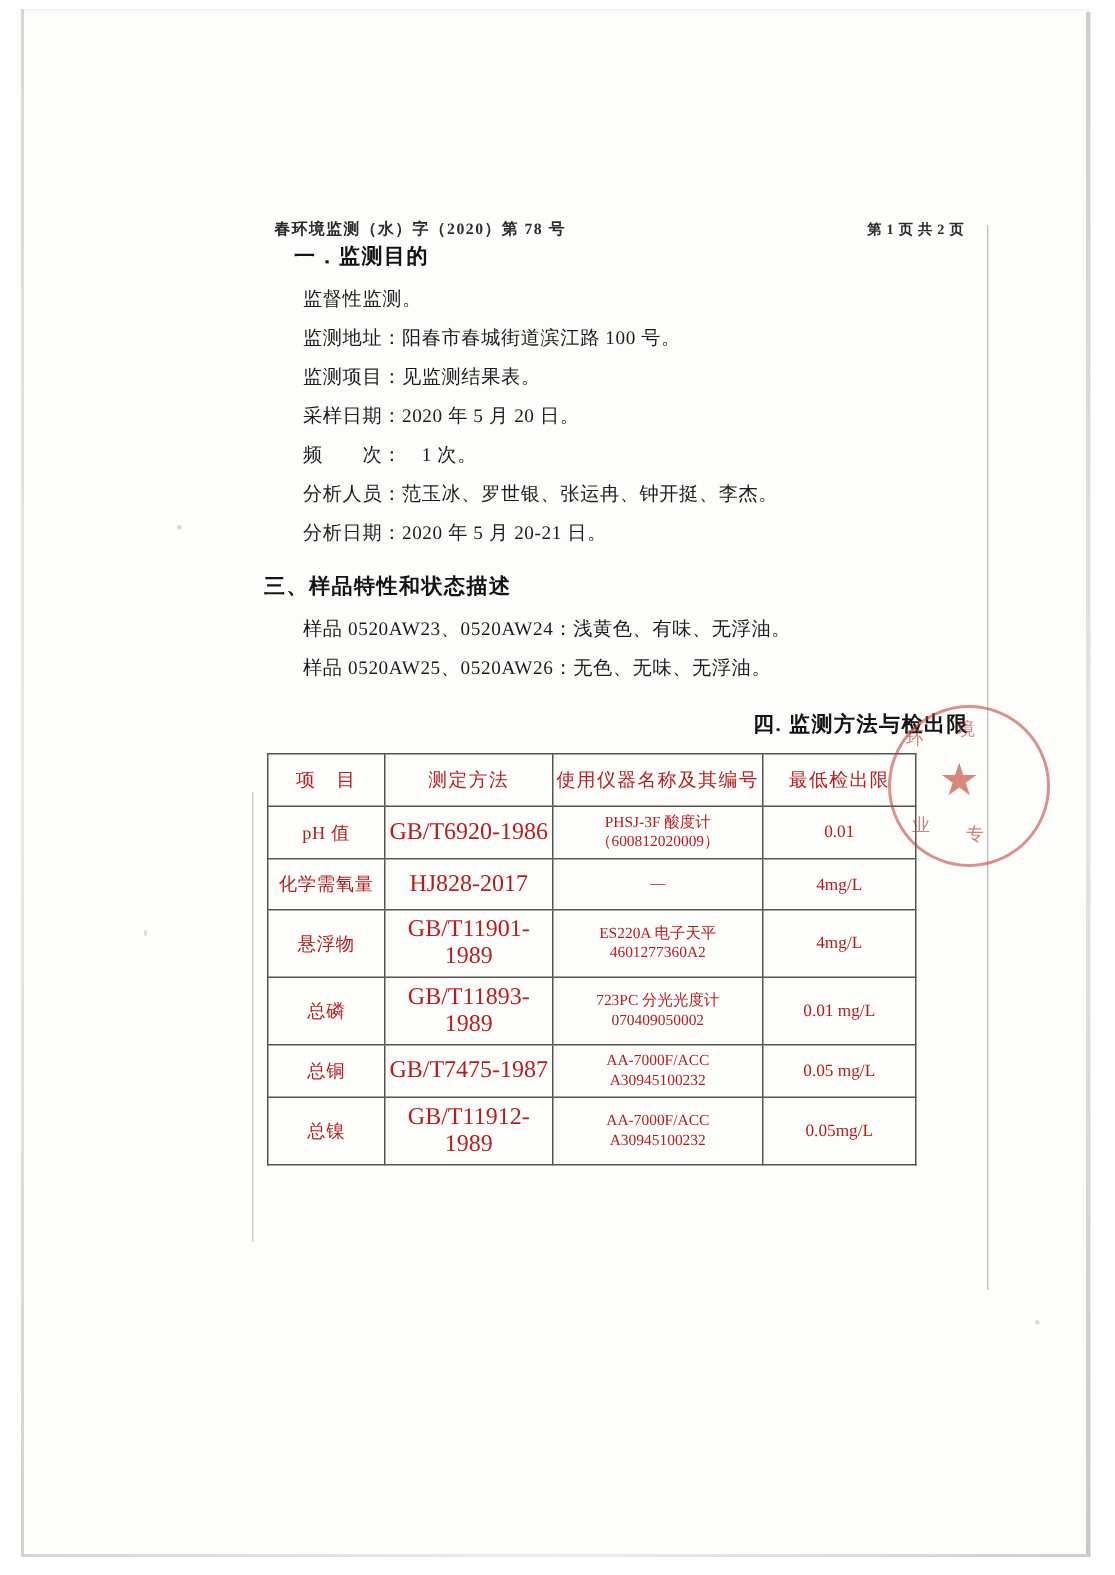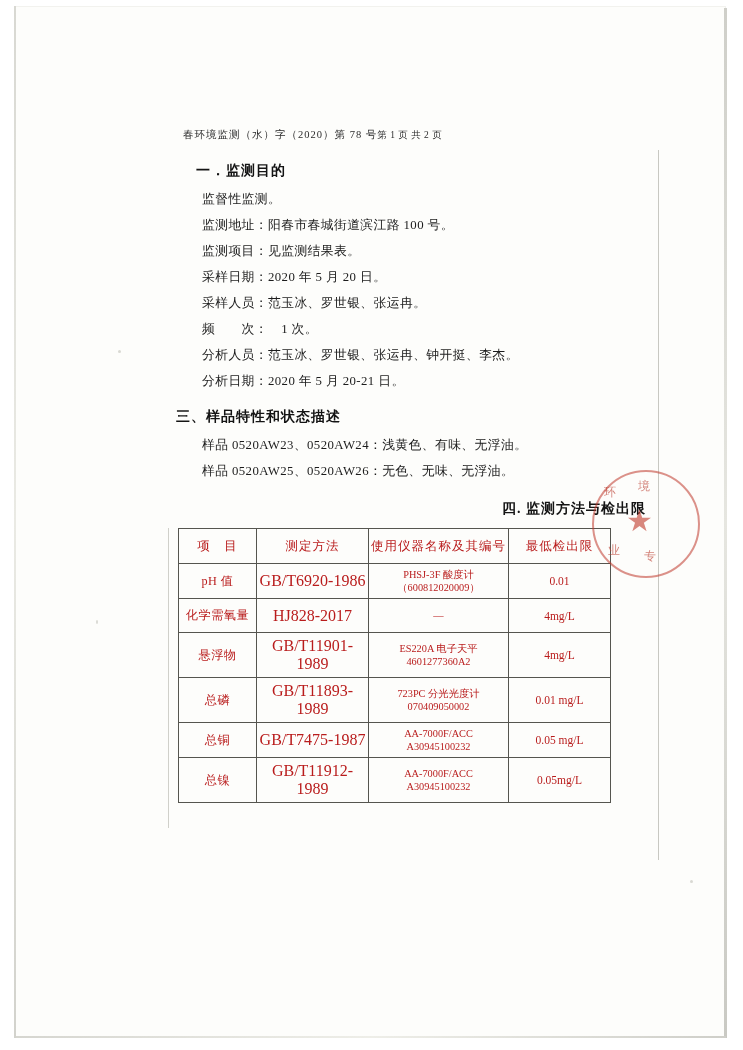--- a/index.html
+++ b/index.html
@@ -60,28 +60,29 @@
     top: 528px;
     width: 1px;
     height: 300px;
     background: #d0d0ca;
   }
 
   
   .doc-header {
     position: absolute;
     left: 183px;
-    top: 128px;
+    top: 146px;
     width: 460px;
     display: flex;
-    justify-content: flex-start;
+    justify-content: space-between;
     align-items: baseline;
     font-size: 10.5px;
     letter-spacing: 1px;
     color: #2b2b2b;
+    font-weight: bold;
   }
   .doc-header .hdr-right {
     font-size: 9.5px;
     letter-spacing: .5px;
     white-space: nowrap;
   }
 
   .content {
     position: absolute;
     left: 176px;
@@ -210,21 +211,20 @@
 </div>
 
 <div class="content">
 
   <div class="sec-title sec-1">一．监测目的</div>
   <div class="body-line">监督性监测。</div>
 
   <div class="body-line">监测地址：阳春市春城街道滨江路 100 号。</div>
   <div class="body-line">监测项目：见监测结果表。</div>
   <div class="body-line">采样日期：2020 年 5 月 20 日。</div>
-  <div class="body-line">采样人员：范玉冰、罗世银、张运冉。</div>
   <div class="body-line">频　　次：　1 次。</div>
   <div class="body-line">分析人员：范玉冰、罗世银、张运冉、钟开挺、李杰。</div>
   <div class="body-line">分析日期：2020 年 5 月 20-21 日。</div>
 
   <div class="sec-title sec-3">三、样品特性和状态描述</div>
   <div class="body-line">样品 0520AW23、0520AW24：浅黄色、有味、无浮油。</div>
   <div class="body-line">样品 0520AW25、0520AW26：无色、无味、无浮油。</div>
 
   <div class="sec-title sec-4">四. 监测方法与检出限</div>
 

